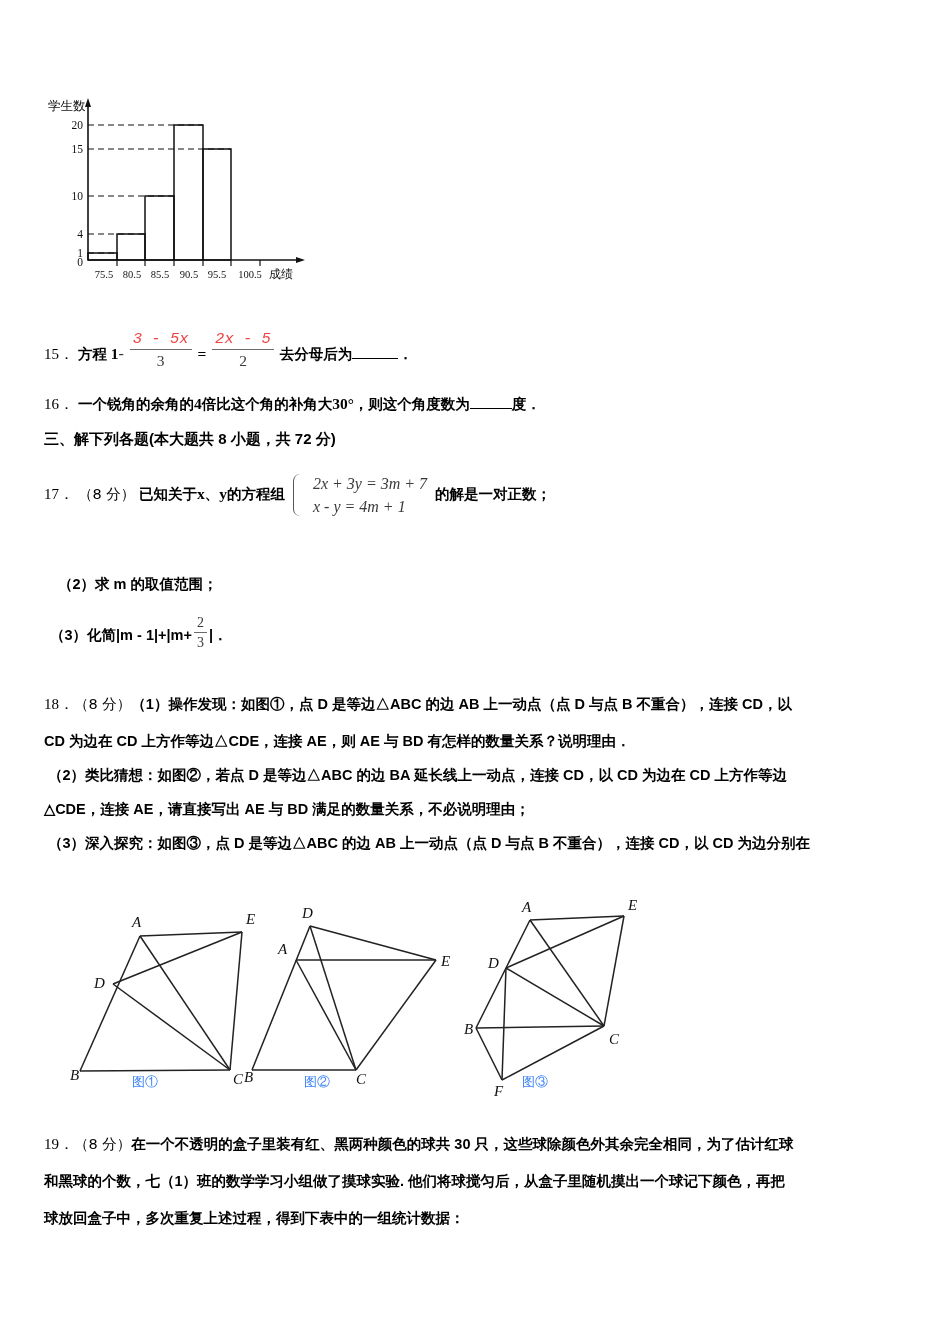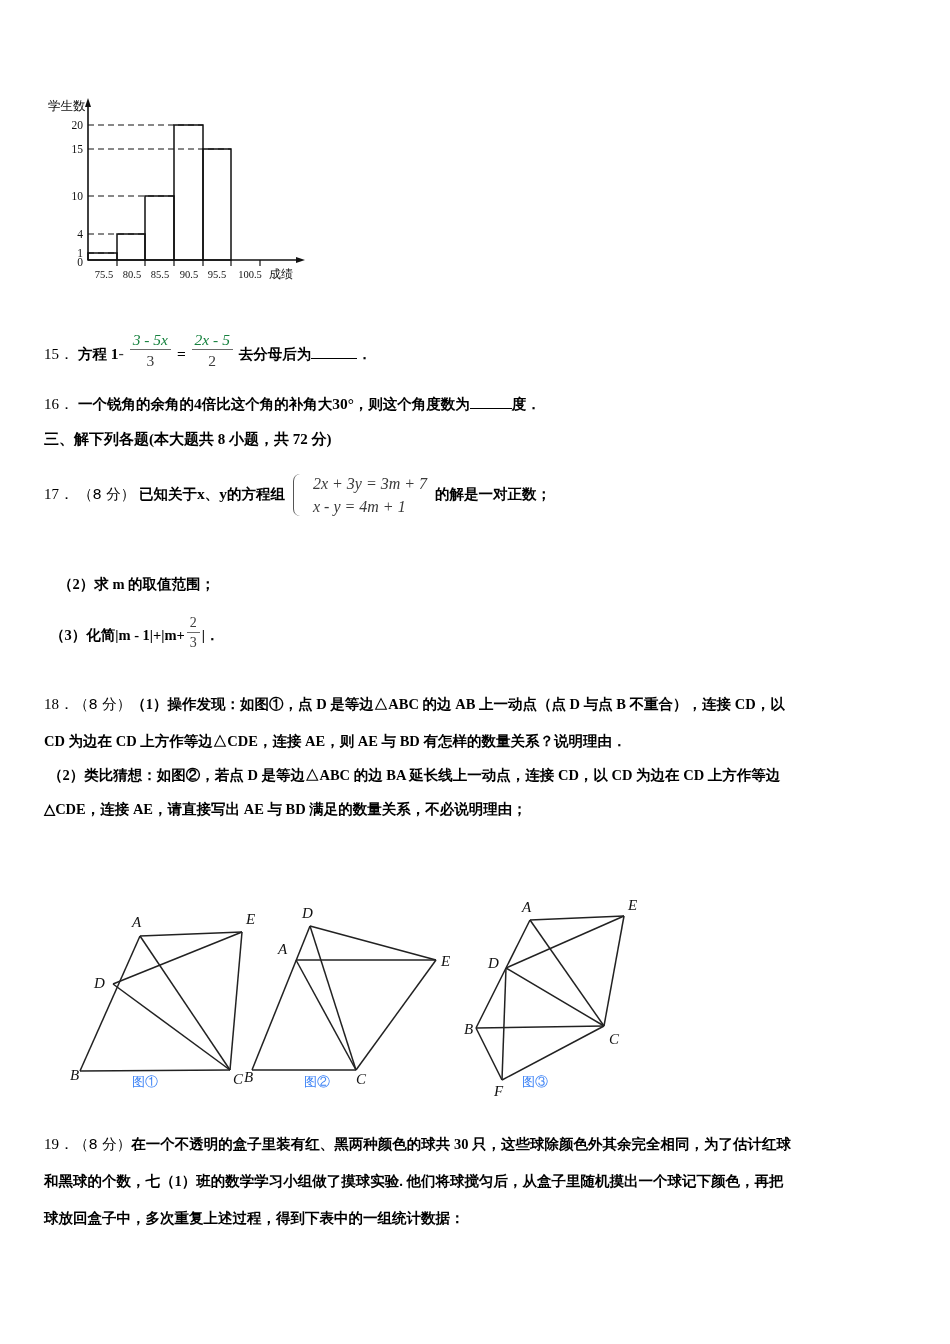--- a/index.html
+++ b/index.html
@@ -39,33 +39,33 @@
     font-size: 15.5px;
     line-height: 1.75;
     color: #000;
     font-family: "Liberation Serif", "DejaVu Serif", serif;
   }
   .qnum {
     font-family: "Liberation Serif", "DejaVu Serif", serif;
     font-size: 15px;
   }
   .cn {
-    font-family: Liberation Serif, serif;
+    font-family: Liberation Sans, sans-serif;
     font-weight: bold;
     font-size: 14.5px;
   }
   .cn-norm {
     font-family: "DejaVu Sans", "Liberation Sans", sans-serif;
     font-size: 14.5px;
   }
   .mathit {
-    font-family: Liberation Serif, serif;
+    font-family: Liberation Mono, monospace;
     font-style: italic;
     font-size: 16px;
-    color: #15803d;
+    color: #ef4444;
   }
   .mathup {
     font-family: "Liberation Serif", "DejaVu Serif", serif;
     font-size: 16px;
     color: #3a3a3a;
   }
   b.bd {
     font-family: "Liberation Serif", "DejaVu Serif", serif;
     font-weight: bold;
   }
@@ -263,20 +263,23 @@
   </div>
   <div class="q" style="left:44px; top:727px; width:880px;">
     <span class="cn">CD 为边在 CD 上方作等边△CDE，连接 AE，则 AE 与 BD 有怎样的数量关系？说明理由．</span>
   </div>
   <div class="q" style="left:48px; top:761px; width:890px;">
     <span class="cn">（2）类比猜想：如图②，若点 D 是等边△ABC 的边 BA 延长线上一动点，连接 CD，以 CD 为边在 CD 上方作等边</span>
   </div>
   <div class="q" style="left:44px; top:795px; width:890px;">
     <span class="cn">△CDE，连接 AE，请直接写出 AE 与 BD 满足的数量关系，不必说明理由；</span>
   </div>
+  <div class="q" style="left:48px; top:829px; width:895px;">
+    <span class="cn">（3）深入探究：如图③，点 D 是等边△ABC 的边 AB 上一动点（点 D 与点 B 不重合），连接 CD，以 CD 为边分别在</span>
+  </div>
 
   <div class="figs">
 
     <div class="fig" style="left:26px;">
       <svg width="200" height="195" viewBox="0 0 200 195">
         <g stroke="#222" stroke-width="1.5" fill="none">
           <line x1="70" y1="38" x2="172" y2="34"></line>
           <line x1="70" y1="38" x2="160" y2="172"></line>
           <line x1="70" y1="38" x2="10" y2="173"></line>
           <line x1="43" y1="86" x2="172" y2="34"></line>

